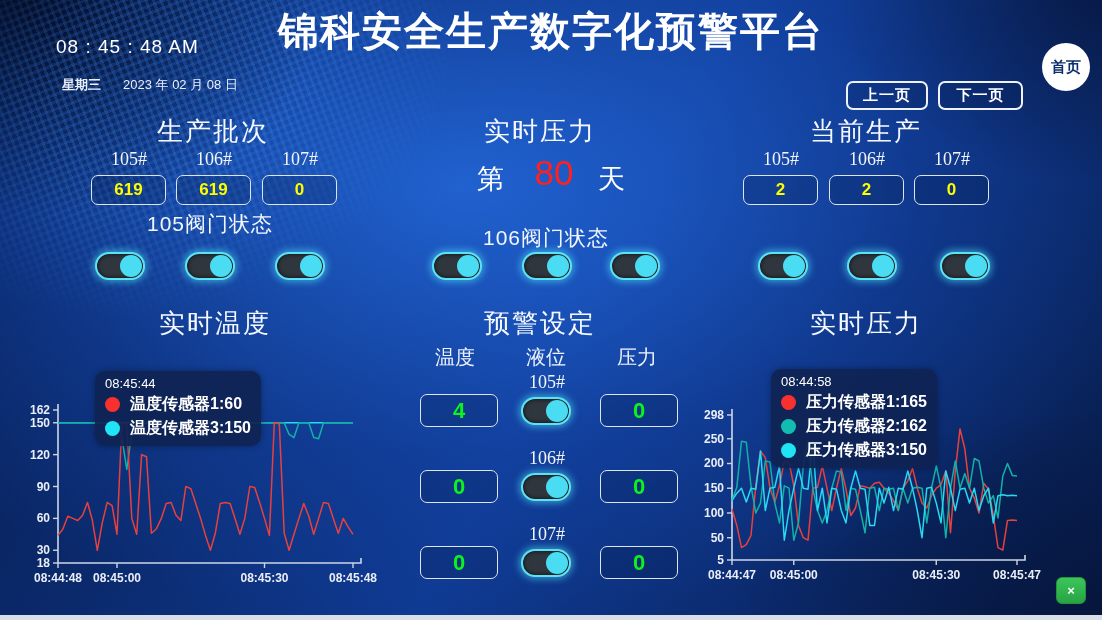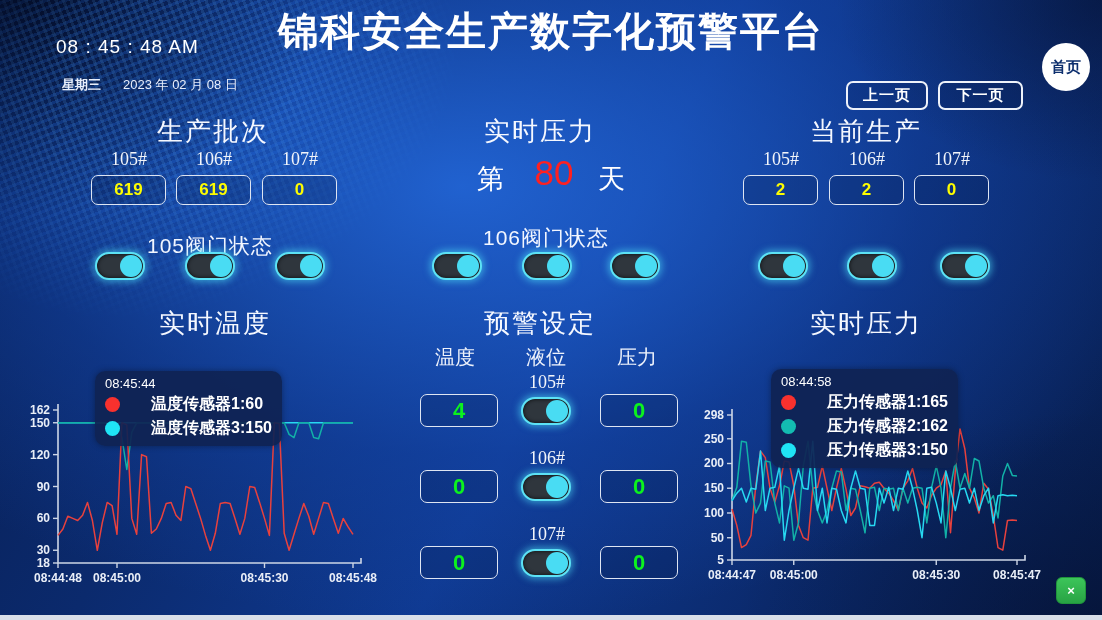--- a/index.html
+++ b/index.html
@@ -50,21 +50,21 @@
   .toggle::after{content:"";position:absolute;top:1px;right:1px;width:22px;height:22px;
     border-radius:50%;background:#49dcf3;}
   .hdr-small{font-size:20px;color:#eef2fb;width:100px;}
   .row-label{font-size:18px;color:#f2f5fa;width:100px;text-align:center;
     font-family:"Liberation Serif","DejaVu Serif",serif;}
   svg.chart{position:absolute;overflow:visible;}
   svg .tick{fill:#e9eef7;font-size:12px;font-weight:700;}
   .tooltip{position:absolute;background:rgba(15,35,82,.92);border-radius:10px;
     padding:5px 10px 7px 10px;box-shadow:0 0 6px rgba(0,0,0,.35);}
   .tt-time{font-size:13px;color:#fff;margin-bottom:2px;}
-  .tt-row{display:flex;align-items:center;margin-top:3px;gap:21px;}
+  .tt-row{display:flex;align-items:center;margin-top:3px;}
   .tt-dot{width:15px;height:15px;border-radius:50%;margin-right:10px;flex:none;}
   .tt-lbl{font-size:16px;font-weight:600;color:#fff;white-space:nowrap;}
   .close-btn{position:absolute;left:1056px;top:577px;width:30px;height:27px;border-radius:6px;
     background:linear-gradient(#3cc55a,#28a344);border:1px solid #20953c;color:#fff;
     font-size:13px;font-weight:700;cursor:pointer;display:flex;align-items:center;justify-content:center;}
   .bottom-strip{position:absolute;left:0;bottom:0;width:1102px;height:5px;background:#d9dfe9;}
 </style>
 </head>
 <body>
 
@@ -94,21 +94,21 @@
   <span class="abs day-cn" style="left:598px;top:161px;">天</span>
 
   <div class="abs sec-title ctr" style="left:766px;top:114px;">当前生产</div>
   <div class="abs col-label" style="left:743px;top:149px;">105#</div>
   <div class="abs col-label" style="left:829px;top:149px;">106#</div>
   <div class="abs col-label" style="left:914px;top:149px;">107#</div>
   <div class="abs vbox yellow" style="left:743px;top:175px;">2</div>
   <div class="abs vbox yellow" style="left:829px;top:175px;">2</div>
   <div class="abs vbox yellow" style="left:914px;top:175px;">0</div>
 
-  <div class="abs grp-title ctr" style="left:110px;top:232px;">105阀门状态</div>
+  <div class="abs grp-title ctr" style="left:110px;top:210px;">105阀门状态</div>
   <div class="abs grp-title ctr" style="left:446px;top:224px;">106阀门状态</div>
   <button class="toggle" style="left:95px;top:252px;"></button>
   <button class="toggle" style="left:185px;top:252px;"></button>
   <button class="toggle" style="left:275px;top:252px;"></button>
   <button class="toggle" style="left:432px;top:252px;"></button>
   <button class="toggle" style="left:522px;top:252px;"></button>
   <button class="toggle" style="left:610px;top:252px;"></button>
   <button class="toggle" style="left:758px;top:252px;"></button>
   <button class="toggle" style="left:847px;top:252px;"></button>
   <button class="toggle" style="left:940px;top:252px;"></button>

